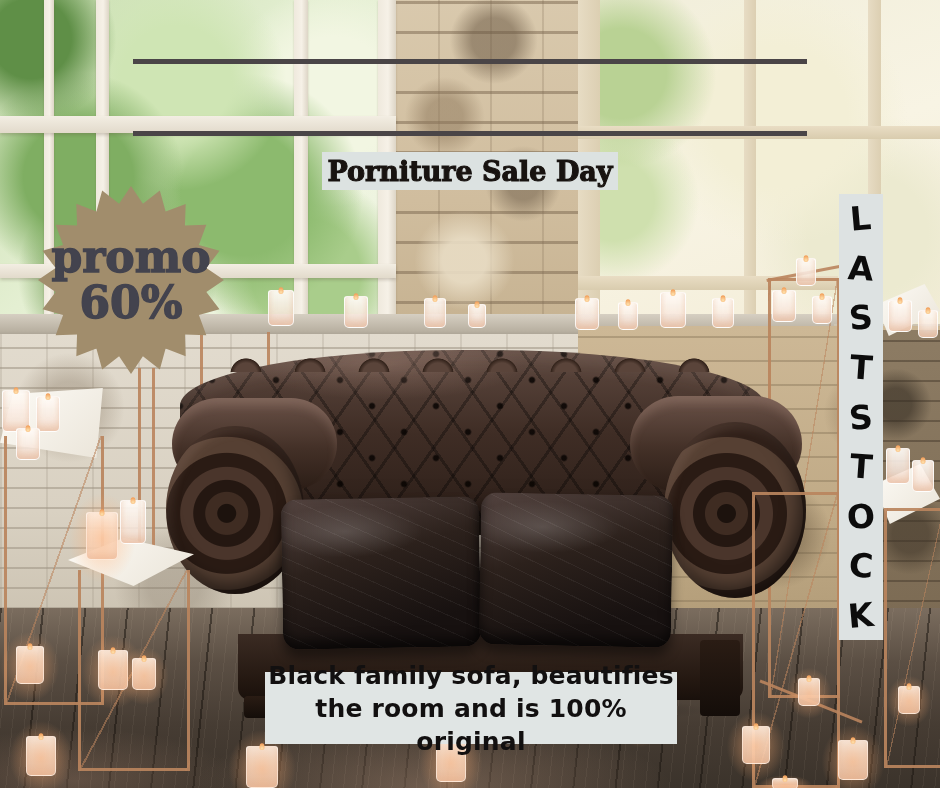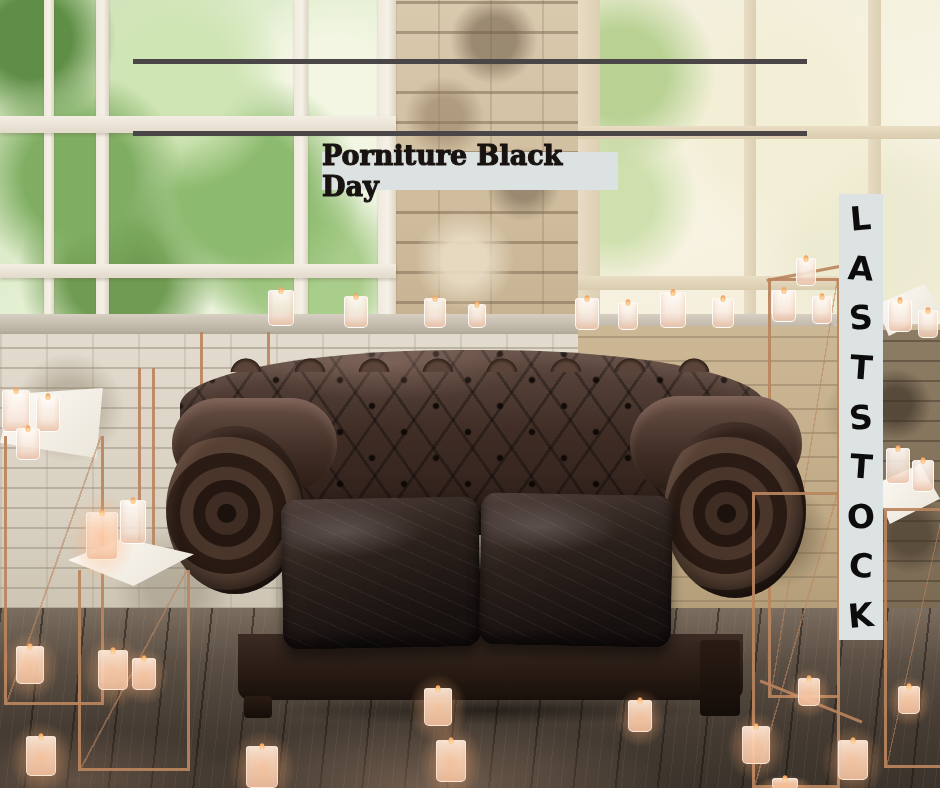--- a/index.html
+++ b/index.html
@@ -249,29 +249,37 @@
   <div class="candle warm" style="left:628px;top:700px;width:22px;height:30px"></div>
   <div class="candle warm" style="left:742px;top:726px;width:26px;height:36px"></div>
   <div class="candle warm" style="left:838px;top:740px;width:28px;height:38px"></div>
   <div class="candle warm" style="left:798px;top:678px;width:20px;height:26px"></div>
   <div class="candle warm" style="left:898px;top:686px;width:20px;height:26px"></div>
   <div class="candle warm" style="left:772px;top:778px;width:24px;height:10px"></div>
 
   <div class="abs rule" style="left:133px;top:59px;width:674px"></div>
   <div class="abs rule" style="left:133px;top:131px;width:674px"></div>
 
-  <div class="abs subtitle">Porniture Black Day</div>
-
+  <div class="abs subtitle">Porniture Sale Day</div>
+
+  <div class="abs badge">
+    <span>promo</span>
+    <span>60%</span>
+  </div>
 
   <div class="abs side-banner">
     <span>L</span>
     <span>A</span>
     <span>S</span>
     <span>T</span>
     <span>S</span>
     <span>T</span>
     <span>O</span>
     <span>C</span>
     <span>K</span>
   </div>
 
+  <div class="abs caption">
+    <span>Black family sofa, beautifies</span>
+    <span>the room and is 100% original</span>
+  </div>
 
 </div>
 
 </body></html>

